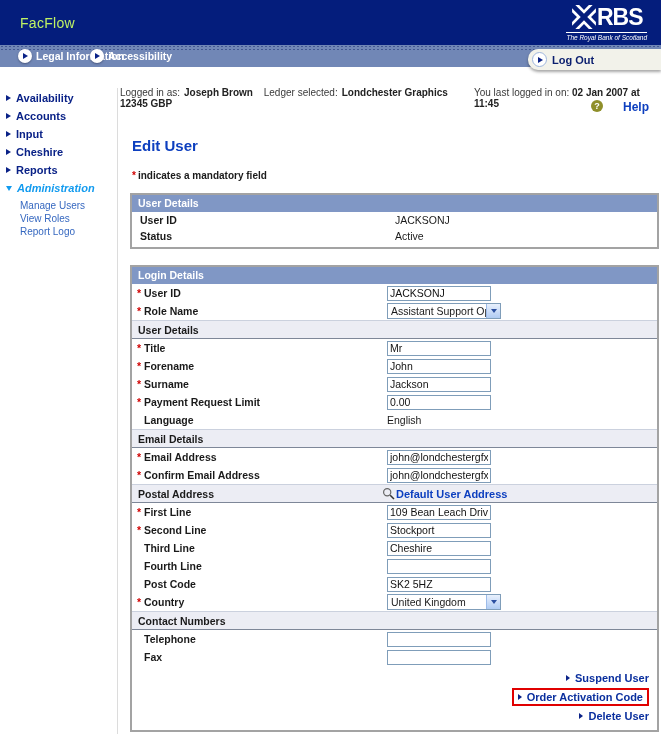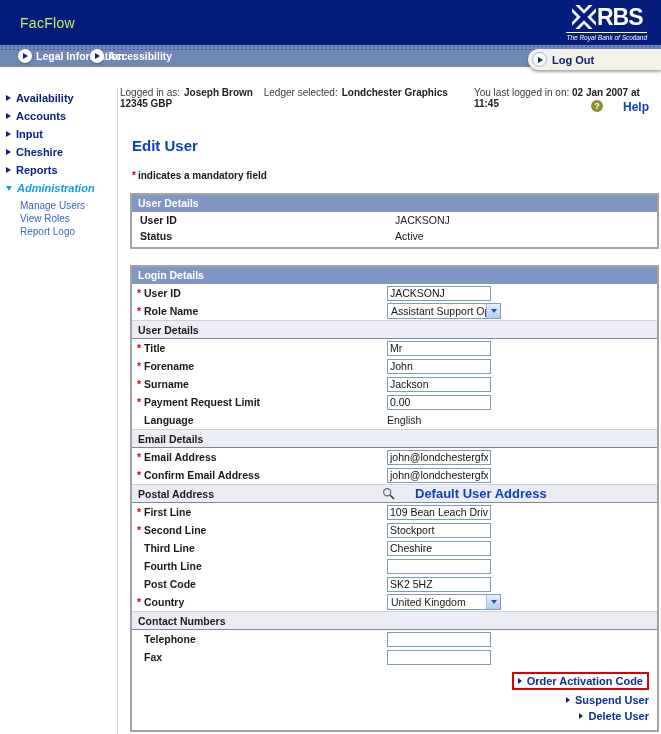--- a/index.html
+++ b/index.html
@@ -114,21 +114,21 @@
     display:flex; align-items:center; justify-content:center;
   }
   .sel-arrow { width:0; height:0; border-top:4px solid #2b4fa0; border-left:3.5px solid transparent; border-right:3.5px solid transparent; }
 
   .subrow {
     background:#ecedf4; border-top:1px solid #cbd1de; border-bottom:1px solid #7e8798;
     padding:2px 6px; font-weight:bold; font-size:10.5px; height:19px;
     display:flex; align-items:center;
   }
   .subrow .sublab { width:244px; }
-  .addr-link { display:flex; align-items:center; gap:20px; color:#0d3fbf; font-weight:bold; font-size:13px; cursor:pointer; }
+  .addr-link { display:flex; align-items:center; gap:1px; color:#0d3fbf; font-weight:bold; font-size:11px; cursor:pointer; }
 
   .action-area { padding:4px 8px 6px 0; }
   .action-row { display:flex; justify-content:flex-end; padding:2px 0; }
   .action-link { display:flex; align-items:center; gap:5px; color:#0a2f9e; font-weight:bold; font-size:11px; cursor:pointer; }
   .red-box { border:2px solid #e00000; padding:1px 4px; }
   .tri-act { width:0; height:0; border-left:4px solid #0a2287; border-top:3px solid transparent; border-bottom:3px solid transparent; }
 </style>
 </head>
 <body>
 
@@ -417,32 +417,32 @@
       <span class="flab no-star">
           <span>Fax</span>
         </span>
       <span class="fval">
           <input class="xp-input" value="" style="">
         </span>
     </div>
 
     <div class="action-area">
       <div class="action-row">
+        <a class="action-link">
+          <i class="tri-act"></i>
+          <span>Suspend User</span>
+        </a>
+      </div>
+      <div class="action-row">
         <span class="red-box">
           <a class="action-link">
             <i class="tri-act"></i>
             <span>Order Activation Code</span>
           </a>
         </span>
-      </div>
-      <div class="action-row">
-        <a class="action-link">
-          <i class="tri-act"></i>
-          <span>Suspend User</span>
-        </a>
       </div>
       <div class="action-row">
         <a class="action-link">
           <i class="tri-act"></i>
           <span>Delete User</span>
         </a>
       </div>
     </div>
   </section>
 

